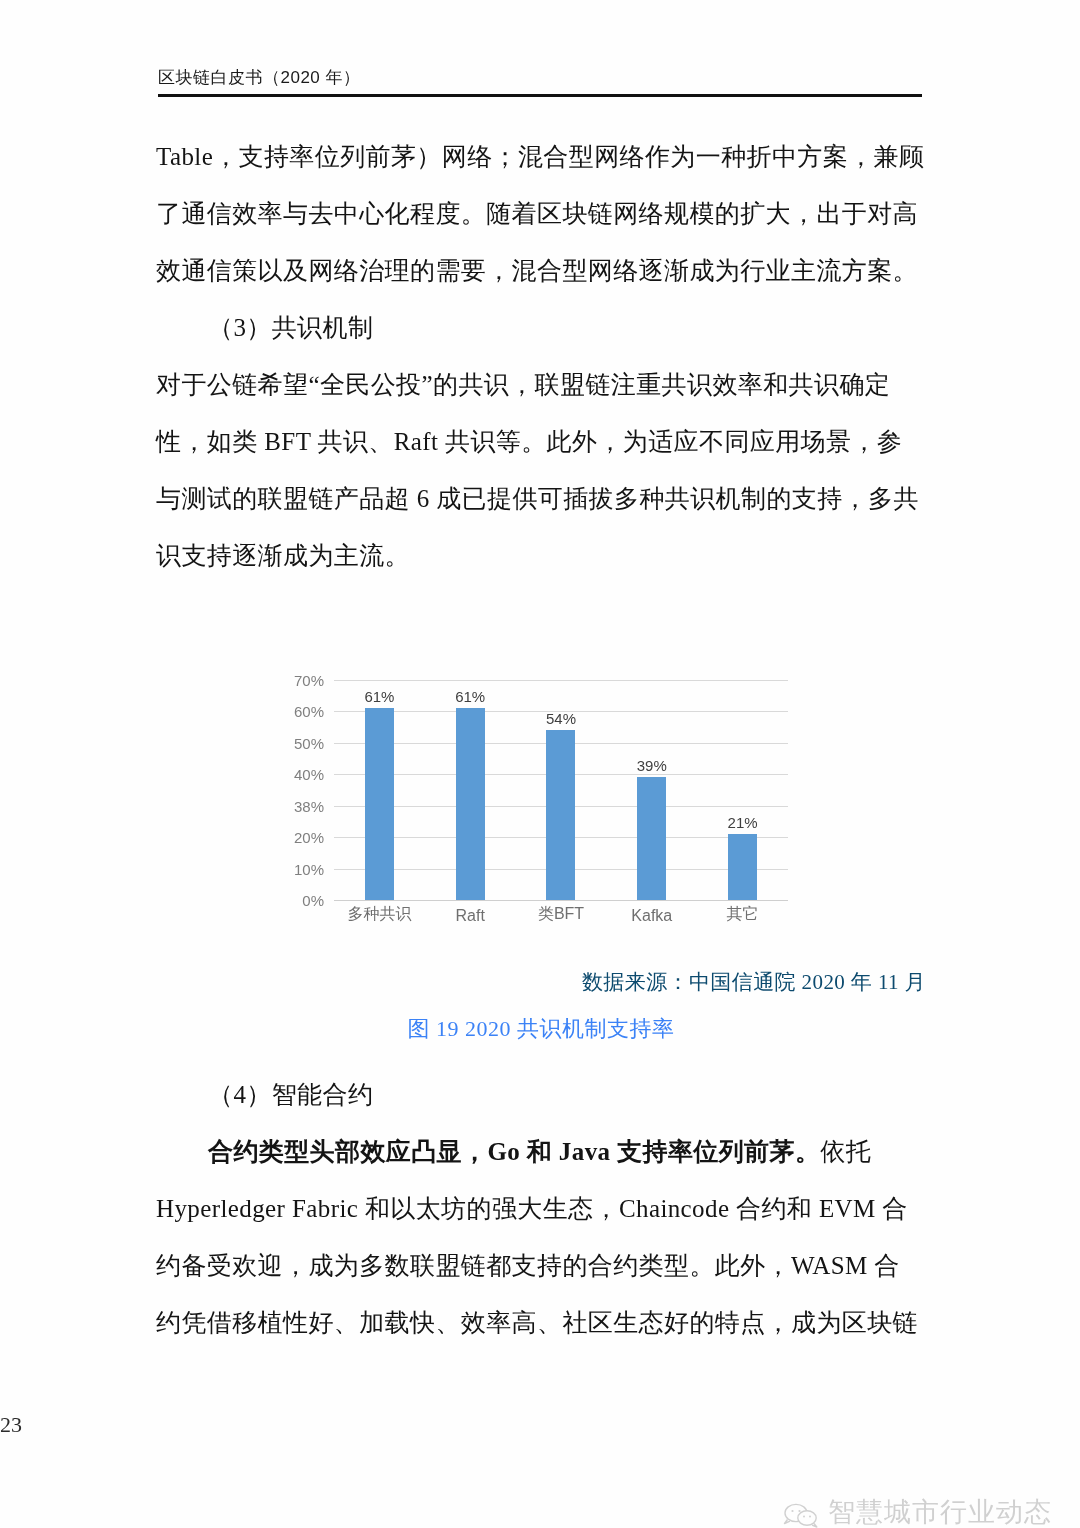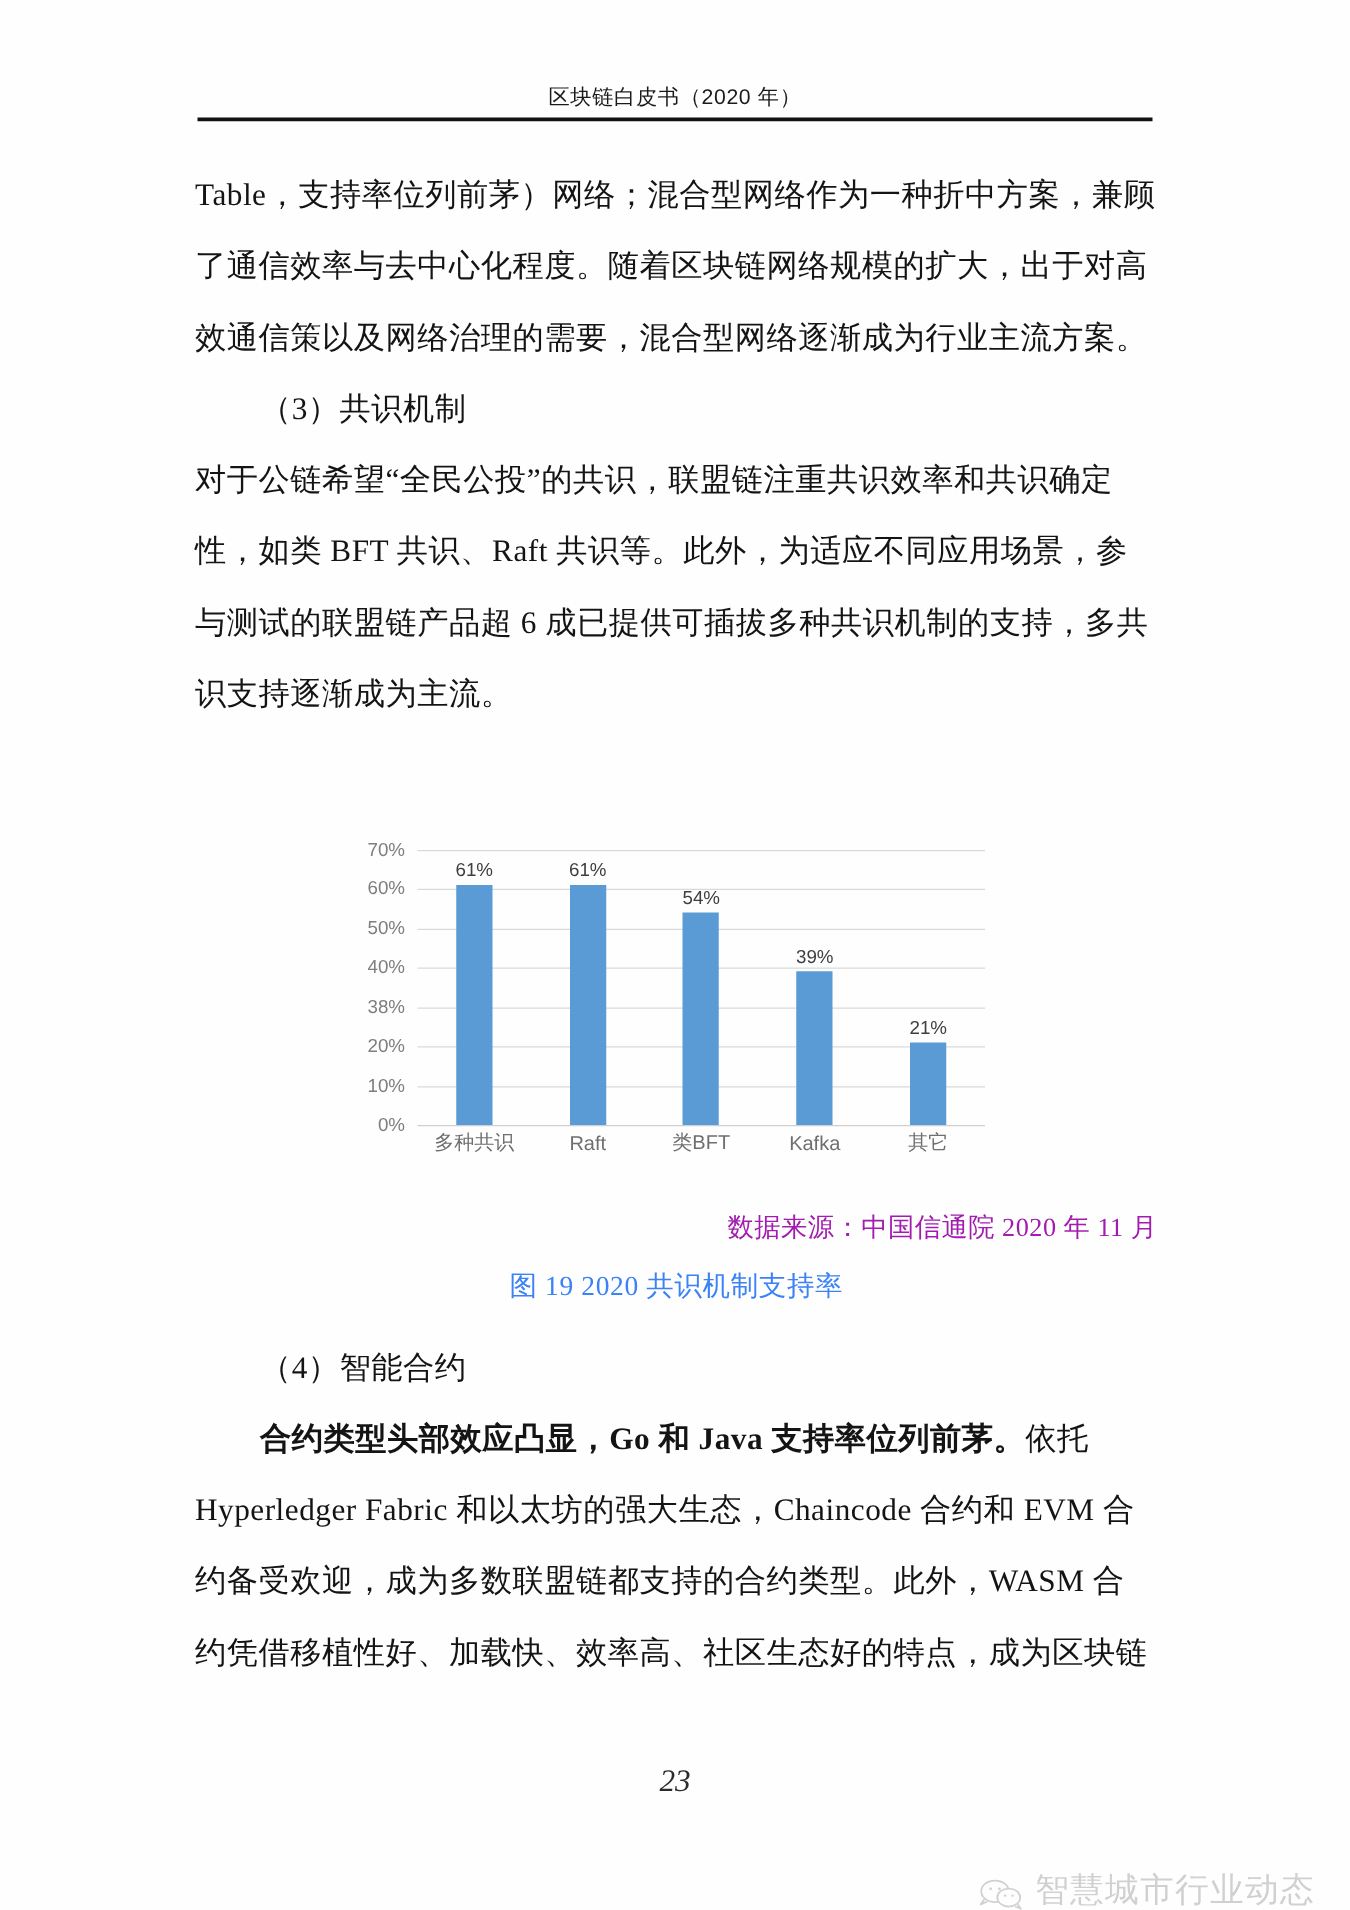--- a/index.html
+++ b/index.html
@@ -21,21 +21,21 @@
     inset: 0;
     background: #fefefe;
   }
 
   
   .header {
     position: absolute;
     left: 158px;
     top: 68px;
     width: 764px;
-    text-align: center;
+    text-align: left;
   }
   .header-title {
     font-family: "Liberation Sans", "DejaVu Sans", sans-serif;
     font-size: 17px;
     letter-spacing: 0.5px;
     color: #1a1a1a;
     line-height: 1.2;
   }
   .header-rule {
     margin-top: 6px;
@@ -165,21 +165,21 @@
     white-space: nowrap;
   }
 
   .source-note {
     position: absolute;
     left: 156px;
     top: 968px;
     width: 770px;
     text-align: right;
     font-size: 21px;
-    color: #a21caf;
+    color: #0c4a6e;
     font-family: "Liberation Serif", "DejaVu Serif", serif;
     letter-spacing: 0.4px;
   }
   .fig-caption {
     position: absolute;
     left: 156px;
     top: 1014px;
     width: 770px;
     text-align: center;
     font-size: 22px;
@@ -194,25 +194,23 @@
     top: 1066px;
     width: 770px;
   }
 
   
   .page-number {
     position: absolute;
     left: 0;
     right: 0;
     top: 1412px;
-    text-align: center;
-    font-size: 25px;
+    font-size: 22px;
     color: #2b2b2b;
     font-family: "Liberation Serif", "DejaVu Serif", serif;
-    font-style: italic;
   }
   .watermark {
     position: absolute;
     right: 28px;
     top: 1470px;
     display: flex;
     align-items: flex-end;
     gap: 9px;
     opacity: 0.30;
     margin-top: 24px;

